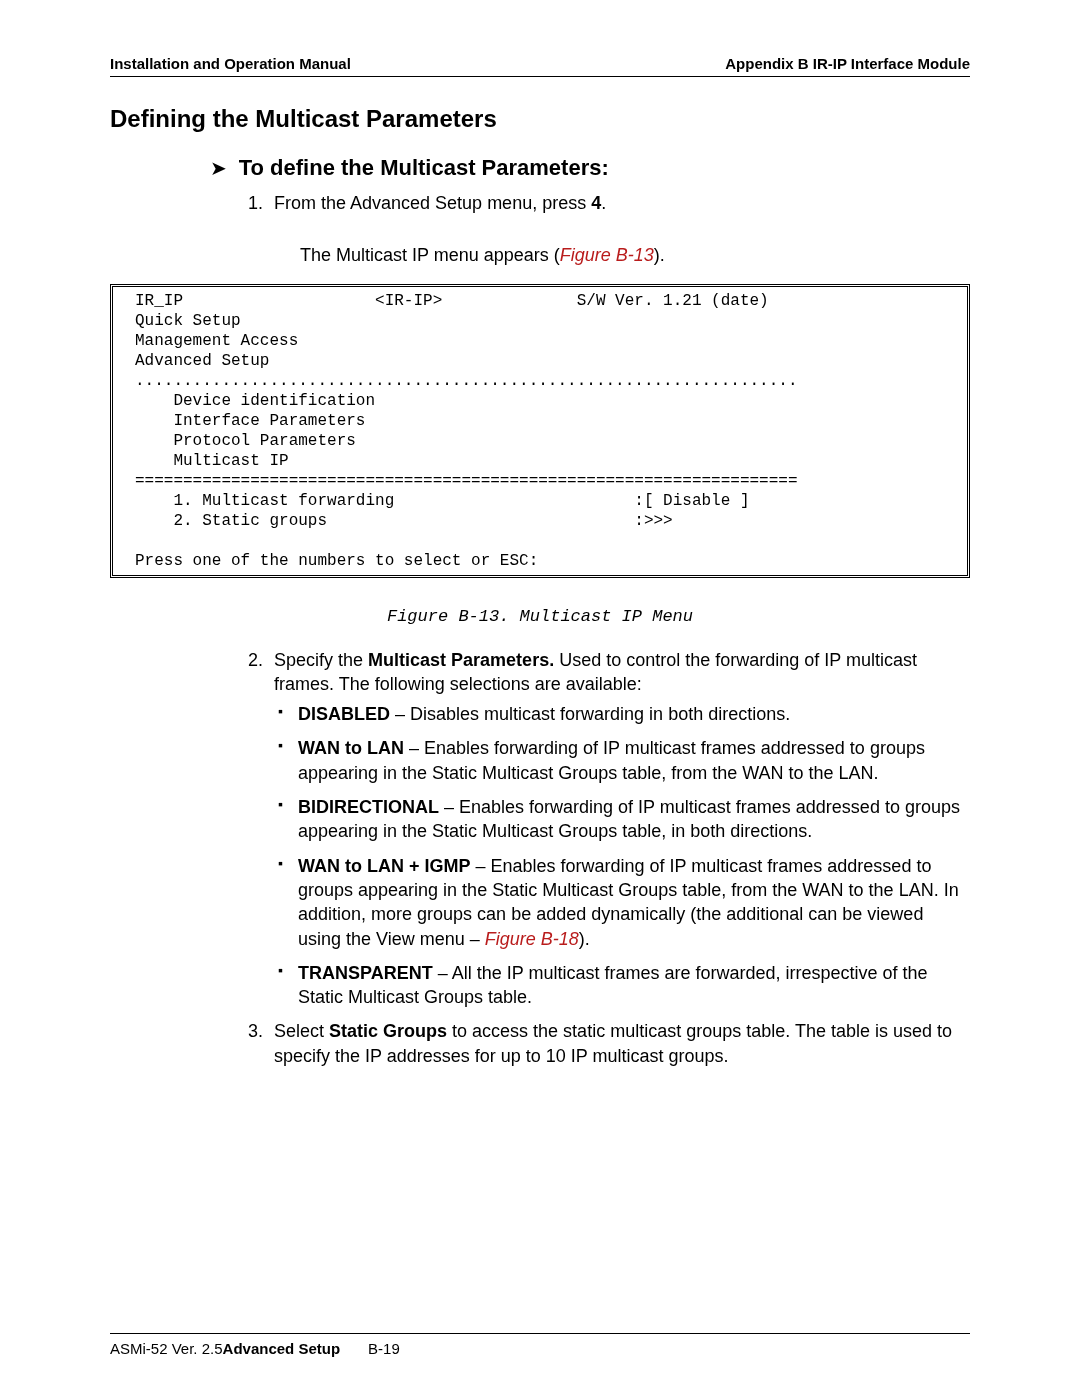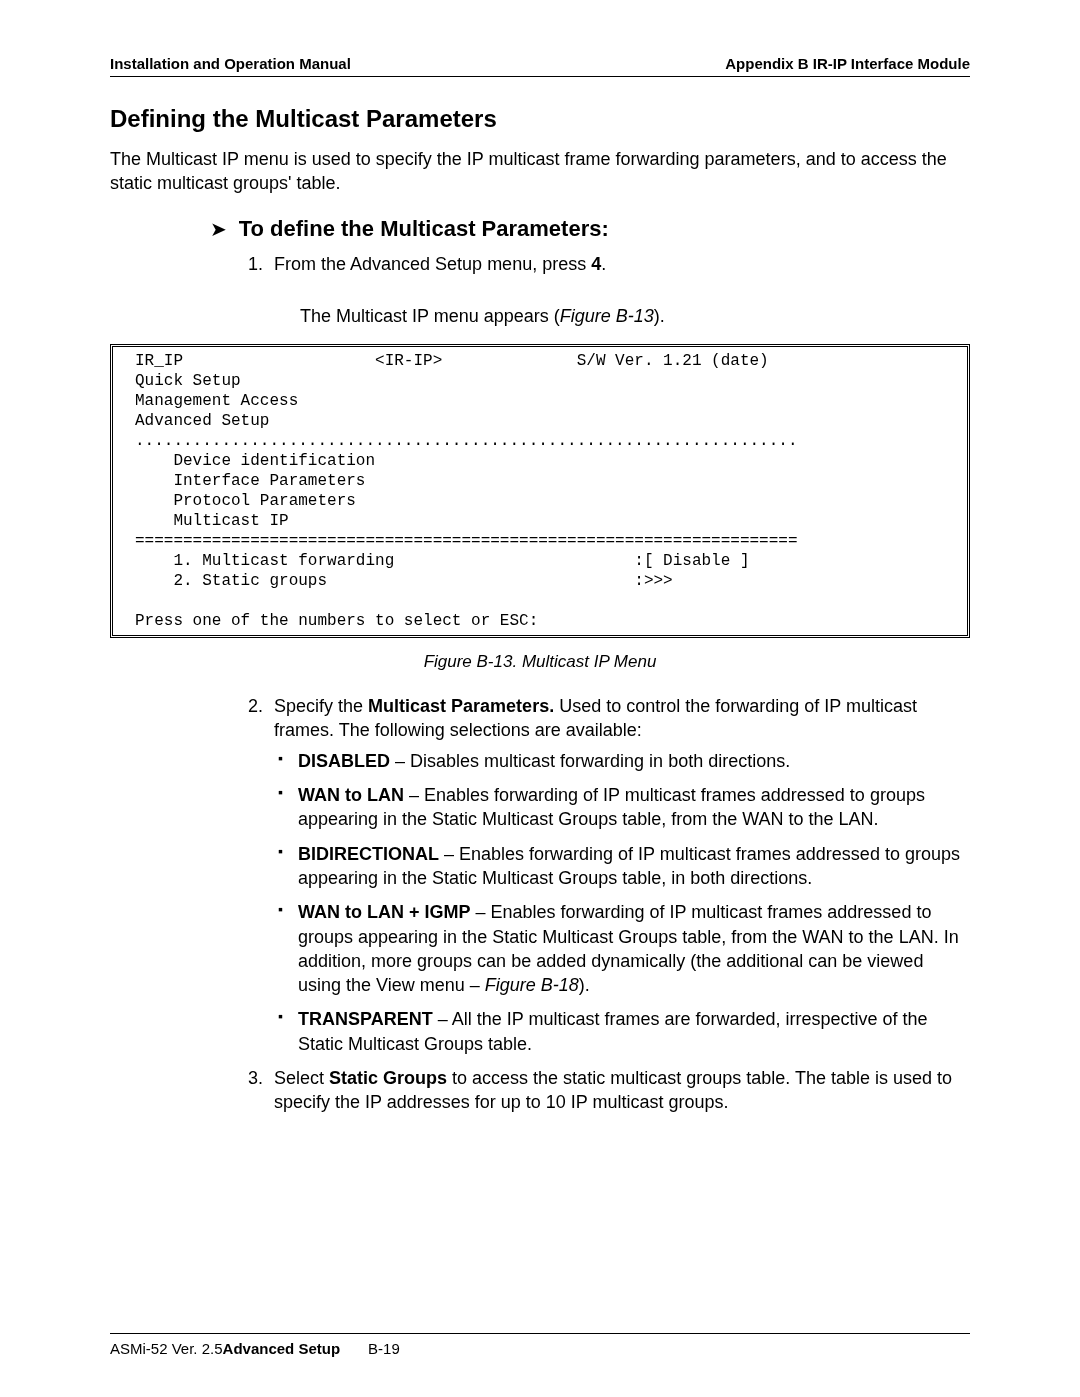--- a/index.html
+++ b/index.html
@@ -63,38 +63,39 @@
     line-height: 1.35;
     padding-left: 6px;
   }
   .result {
     margin-left: 190px;
     font-size: 18px;
     line-height: 1.35;
     margin-bottom: 10px;
   }
   .figref {
-    color: #000000;
+    color: #b91c1c;
     font-style: italic;
   }
   .terminal {
     border: 3px double #000;
     font-family: "Courier New", monospace;
     font-size: 16px;
     line-height: 1.25;
     padding: 4px 22px;
     white-space: pre;
     overflow: hidden;
     margin: 6px 0 8px 0;
   }
   .caption {
     text-align: center;
     font-style: italic;
     font-size: 17px;
-    margin: 6px 0 18px 0;
+    margin: 21px 0 18px 0;
+    font-family: Liberation Mono, monospace;
   }
   ul.bullets {
     list-style: none;
     padding-left: 0;
     margin: 6px 0 0 0;
   }
   ul.bullets > li {
     position: relative;
     padding-left: 24px;
     margin-bottom: 10px;
@@ -124,21 +125,20 @@
 
 <div class="page">
 
   <div class="header-row">
     <div class="header-left">Installation and Operation Manual</div>
     <div class="header-right">Appendix B  IR-IP Interface Module</div>
   </div>
 
   <h2 class="section-title">Defining the Multicast Parameters</h2>
 
-  <p class="para indent1">The Multicast IP menu is used to specify the IP multicast frame forwarding parameters, and to access the static multicast groups' table.</p>
 
   <div class="task-row">
     <span class="arrow">➤</span>
     <span class="task-text">To define the Multicast Parameters:</span>
   </div>
 
   <ol class="steps">
     <li>
       <span>From the Advanced Setup menu, press </span><span class="bold">4</span><span>.</span>
     </li>

